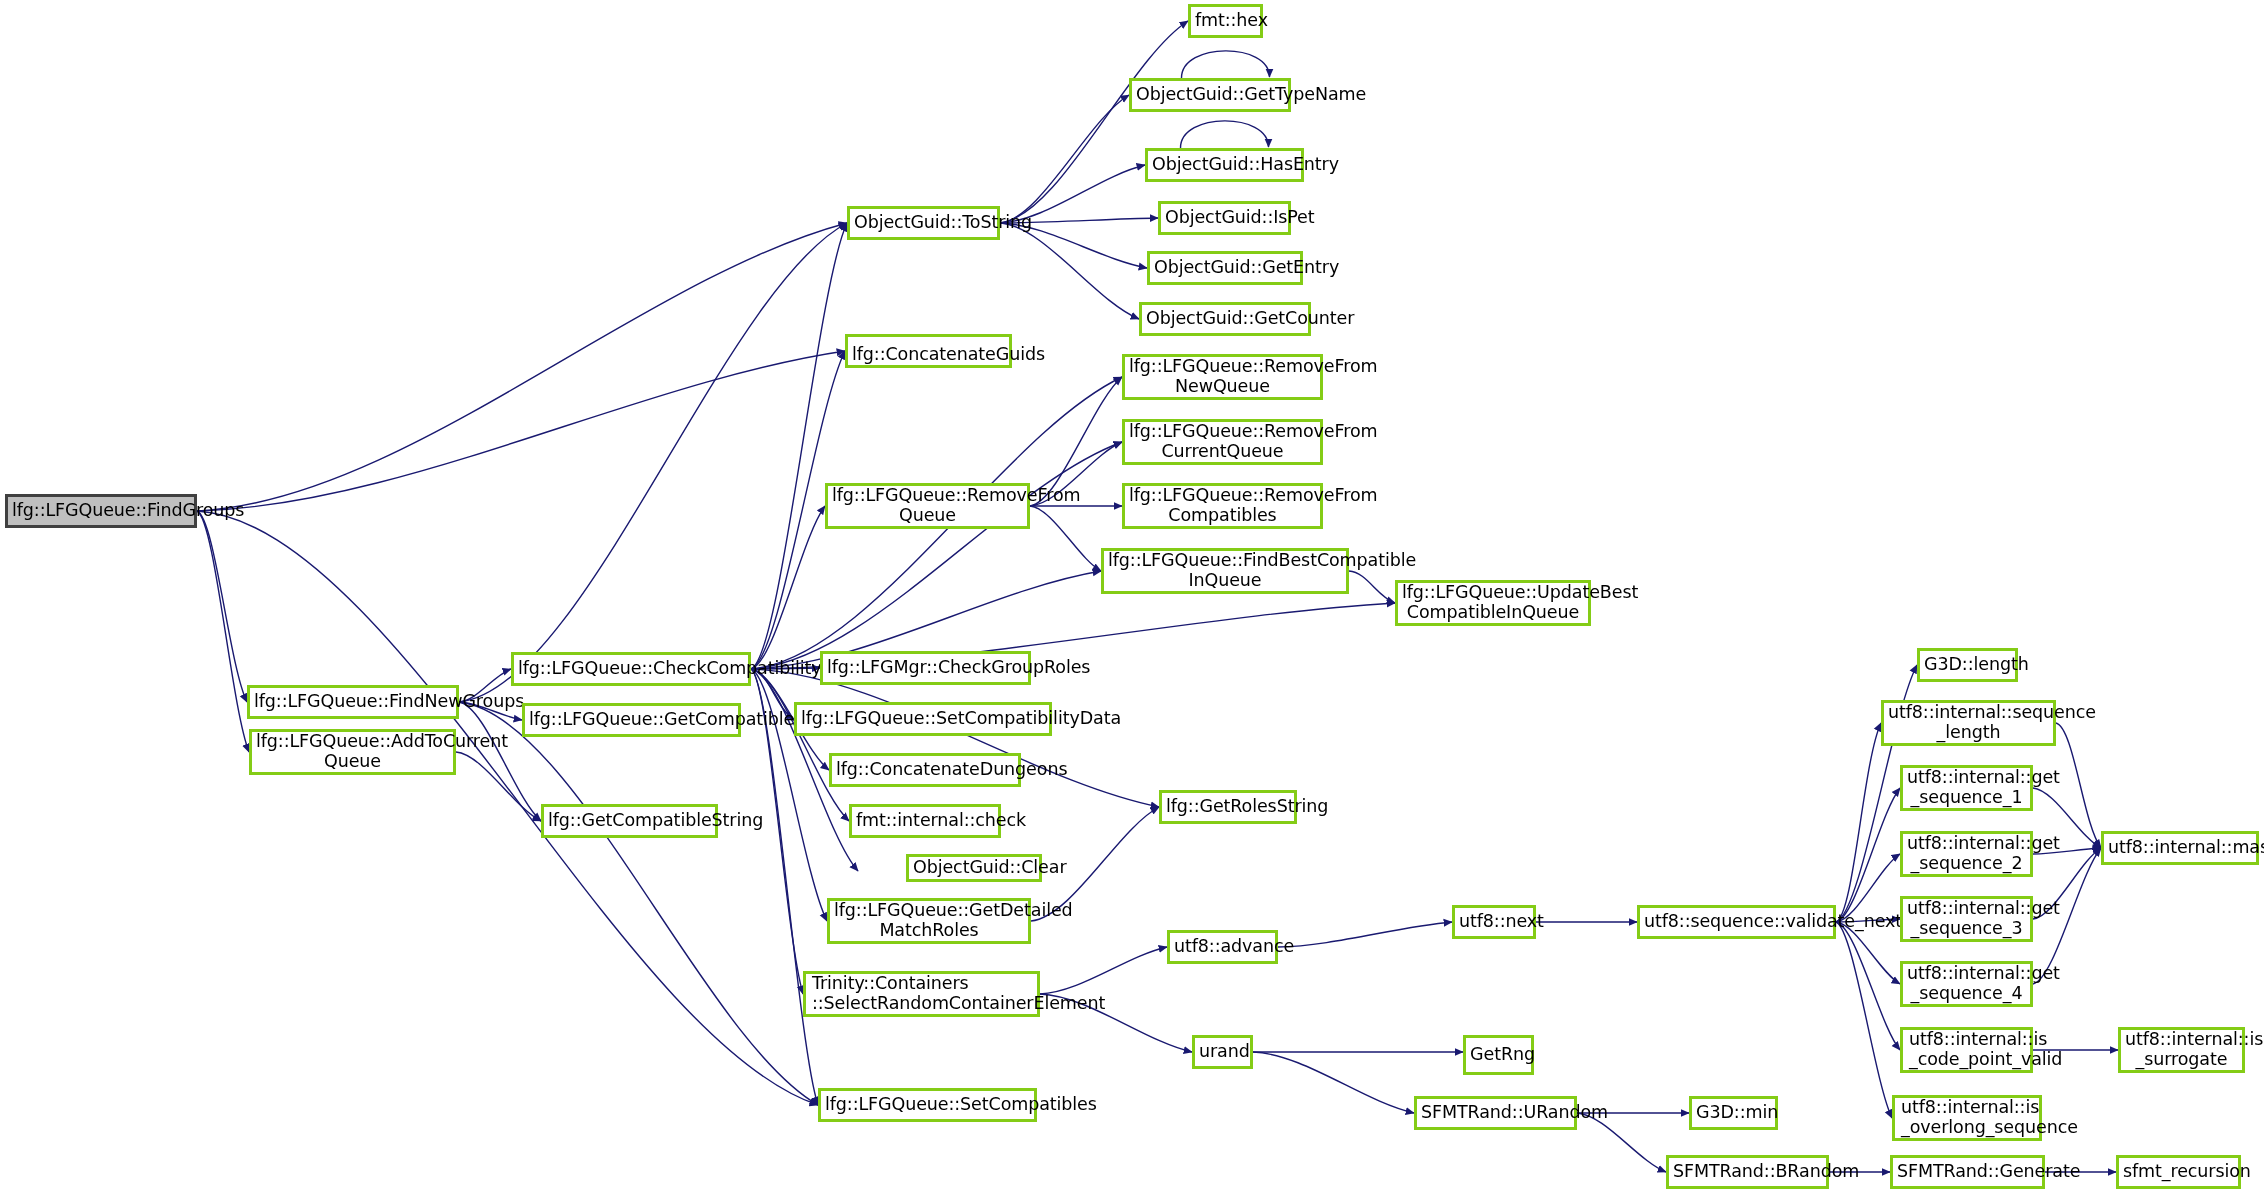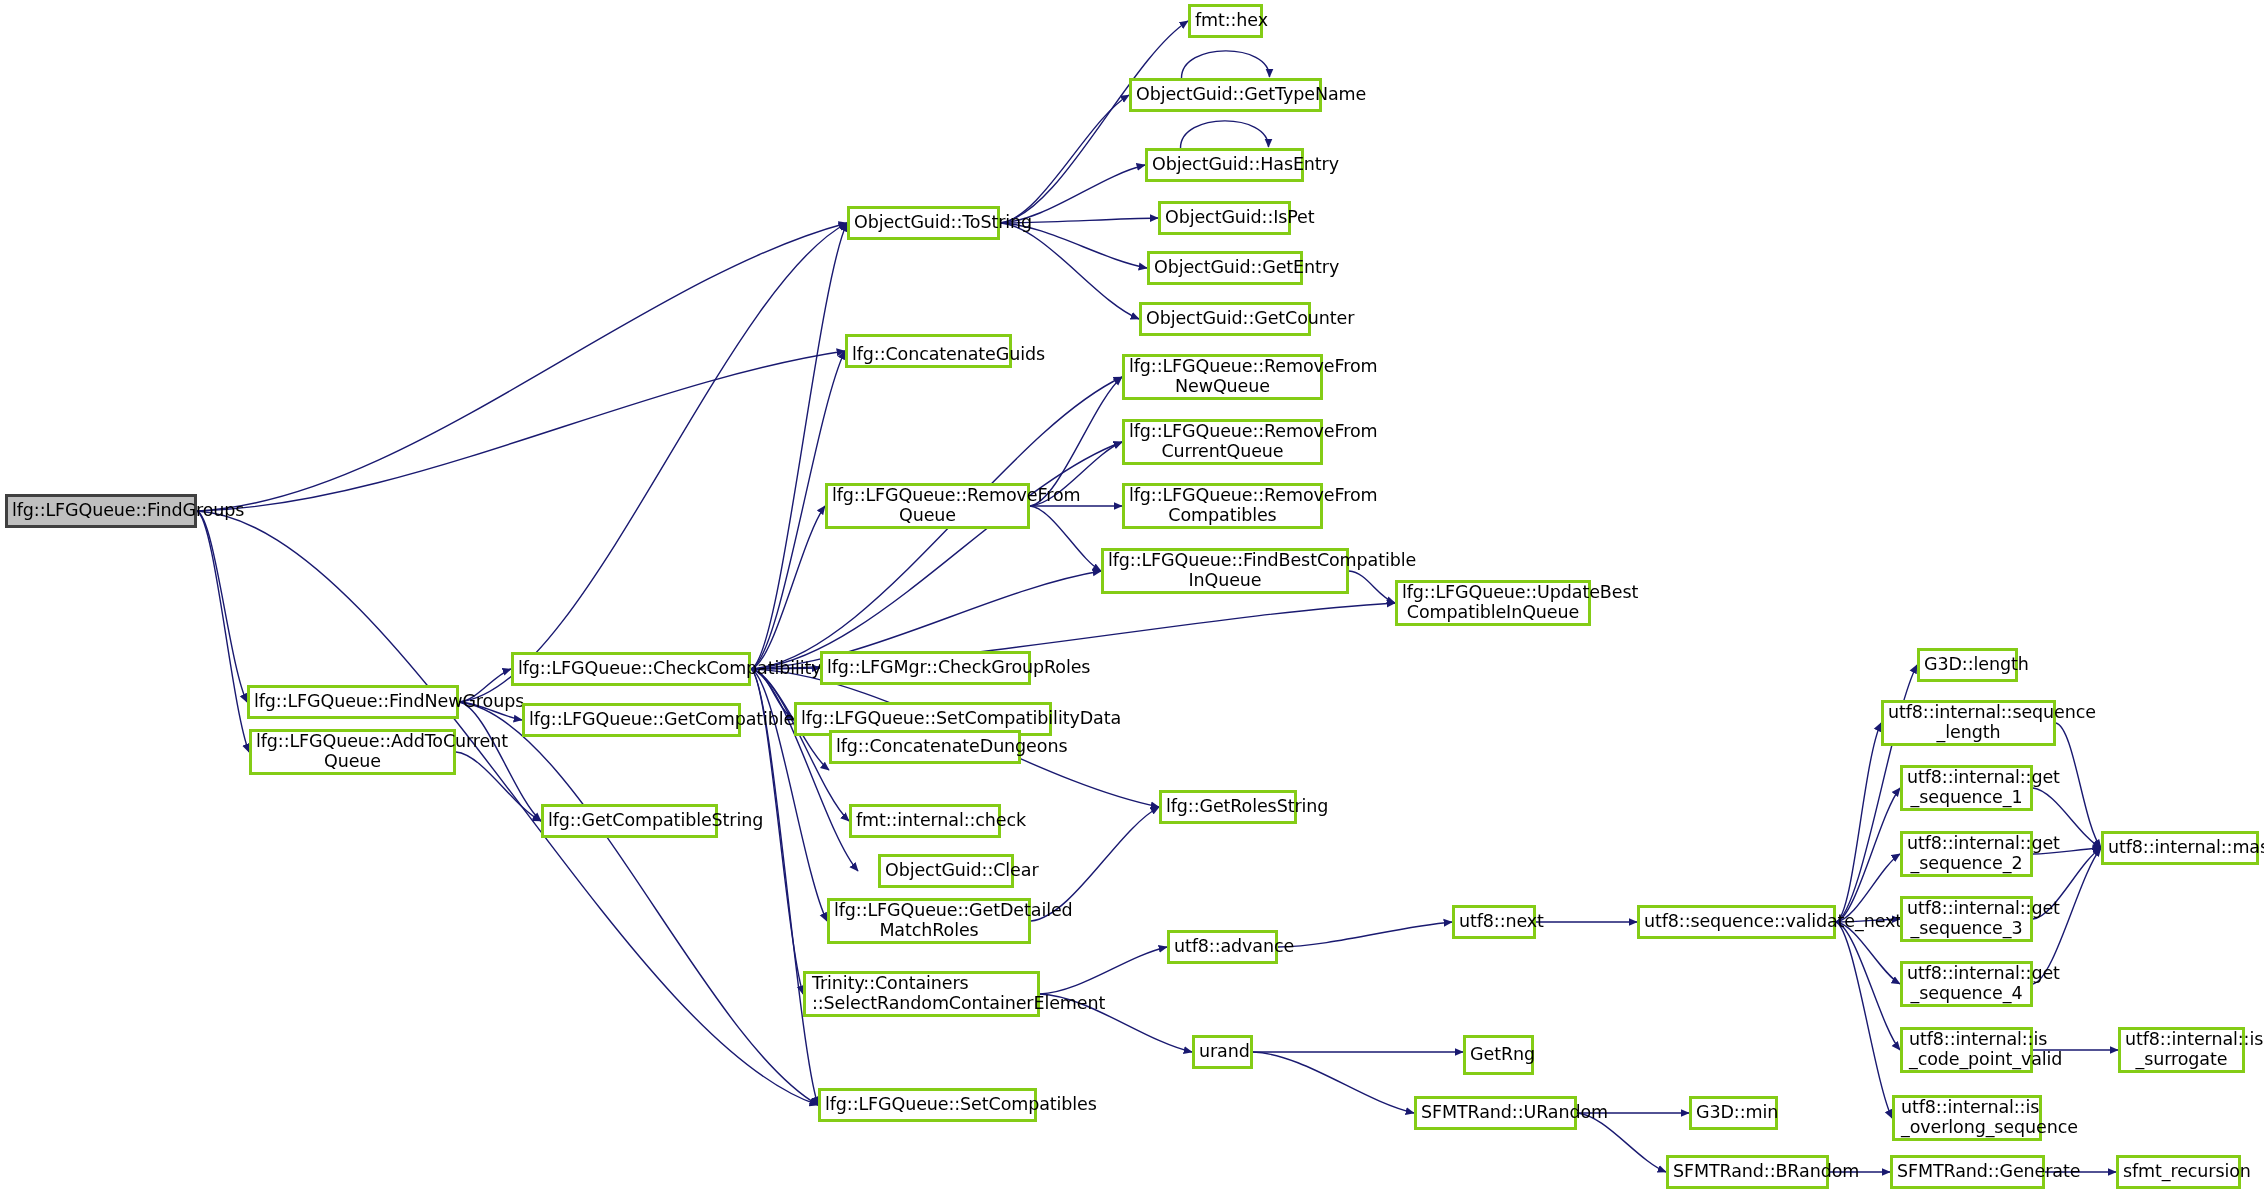--- a/index.html
+++ b/index.html
@@ -92,43 +92,43 @@
   <div id="nodes">
       <div class="node root" style="left: 5px; top: 494px; width: 192px; height: 34px;"><span class="lbl">lfg::LFGQueue::FindGroups</span></div>
       <div class="node" style="left: 247px; top: 685px; width: 212px; height: 34px;"><span class="lbl">lfg::LFGQueue::FindNewGroups</span></div>
       <div class="node" style="left: 249px; top: 729px; width: 207px; height: 46px;"><span class="lbl">lfg::LFGQueue::AddToCurrent
 Queue</span></div>
       <div class="node" style="left: 511px; top: 652px; width: 240px; height: 34px;"><span class="lbl">lfg::LFGQueue::CheckCompatibility</span></div>
       <div class="node" style="left: 522px; top: 703px; width: 219px; height: 34px;"><span class="lbl">lfg::LFGQueue::GetCompatibles</span></div>
       <div class="node" style="left: 541px; top: 804px; width: 177px; height: 34px;"><span class="lbl">lfg::GetCompatibleString</span></div>
       <div class="node" style="left: 847px; top: 206px; width: 153px; height: 34px;"><span class="lbl">ObjectGuid::ToString</span></div>
       <div class="node" style="left: 1188px; top: 4px; width: 75px; height: 34px;"><span class="lbl">fmt::hex</span></div>
-      <div class="node" style="left: 1129px; top: 78px; width: 193px; height: 34px; text-align: center;"><span class="lbl">ObjectGuid::GetTypeName</span></div>
+      <div class="node" style="left: 1129px; top: 78px; width: 162px; height: 34px; text-align: center;"><span class="lbl">ObjectGuid::GetTypeName</span></div>
       <div class="node" style="left: 1145px; top: 148px; width: 159px; height: 34px;"><span class="lbl">ObjectGuid::HasEntry</span></div>
       <div class="node" style="left: 1158px; top: 201px; width: 133px; height: 34px;"><span class="lbl">ObjectGuid::IsPet</span></div>
       <div class="node" style="left: 1147px; top: 251px; width: 156px; height: 34px;"><span class="lbl">ObjectGuid::GetEntry</span></div>
       <div class="node" style="left: 1139px; top: 302px; width: 172px; height: 34px;"><span class="lbl">ObjectGuid::GetCounter</span></div>
       <div class="node" style="left: 845px; top: 334px; width: 167px; height: 34px; align-items: flex-end;"><span class="lbl">lfg::ConcatenateGuids</span></div>
       <div class="node" style="left: 1122px; top: 354px; width: 201px; height: 46px;"><span class="lbl">lfg::LFGQueue::RemoveFrom
 NewQueue</span></div>
       <div class="node" style="left: 1122px; top: 419px; width: 201px; height: 46px;"><span class="lbl">lfg::LFGQueue::RemoveFrom
 CurrentQueue</span></div>
       <div class="node" style="left: 1122px; top: 483px; width: 201px; height: 46px;"><span class="lbl">lfg::LFGQueue::RemoveFrom
 Compatibles</span></div>
       <div class="node" style="left: 825px; top: 483px; width: 205px; height: 46px;"><span class="lbl">lfg::LFGQueue::RemoveFrom
 Queue</span></div>
       <div class="node" style="left: 1101px; top: 548px; width: 248px; height: 46px;"><span class="lbl">lfg::LFGQueue::FindBestCompatible
 InQueue</span></div>
       <div class="node" style="left: 1395px; top: 580px; width: 196px; height: 46px;"><span class="lbl">lfg::LFGQueue::UpdateBest
 CompatibleInQueue</span></div>
       <div class="node" style="left: 820px; top: 651px; width: 211px; height: 34px;"><span class="lbl">lfg::LFGMgr::CheckGroupRoles</span></div>
       <div class="node" style="left: 794px; top: 702px; width: 258px; height: 34px;"><span class="lbl">lfg::LFGQueue::SetCompatibilityData</span></div>
-      <div class="node" style="left: 829px; top: 730px; width: 192px; height: 34px;"><span class="lbl">lfg::ConcatenateDungeons</span></div>
+      <div class="node" style="left: 829px; top: 753px; width: 192px; height: 34px;"><span class="lbl">lfg::ConcatenateDungeons</span></div>
       <div class="node" style="left: 849px; top: 804px; width: 152px; height: 34px;"><span class="lbl">fmt::internal::check</span></div>
-      <div class="node" style="left: 878px; top: 854px; width: 136px; height: 34px; justify-content: center;"><span class="lbl">ObjectGuid::Clear</span></div>
+      <div class="node" style="left: 906px; top: 854px; width: 136px; height: 28px; justify-content: center;"><span class="lbl">ObjectGuid::Clear</span></div>
       <div class="node" style="left: 827px; top: 898px; width: 204px; height: 46px;"><span class="lbl">lfg::LFGQueue::GetDetailed
 MatchRoles</span></div>
       <div class="node" style="left: 803px; top: 971px; width: 237px; height: 46px; justify-content: flex-start; text-align: left; padding-left: 6px;"><span class="lbl">Trinity::Containers
 ::SelectRandomContainerElement</span></div>
       <div class="node" style="left: 818px; top: 1088px; width: 219px; height: 34px;"><span class="lbl">lfg::LFGQueue::SetCompatibles</span></div>
       <div class="node" style="left: 1159px; top: 790px; width: 138px; height: 34px;"><span class="lbl">lfg::GetRolesString</span></div>
       <div class="node" style="left: 1167px; top: 930px; width: 111px; height: 34px;"><span class="lbl">utf8::advance</span></div>
       <div class="node" style="left: 1192px; top: 1035px; width: 61px; height: 34px;"><span class="lbl">urand</span></div>
       <div class="node" style="left: 1452px; top: 905px; width: 84px; height: 34px;"><span class="lbl">utf8::next</span></div>
       <div class="node" style="left: 1463px; top: 1035px; width: 71px; height: 40px;"><span class="lbl">GetRng</span></div>

